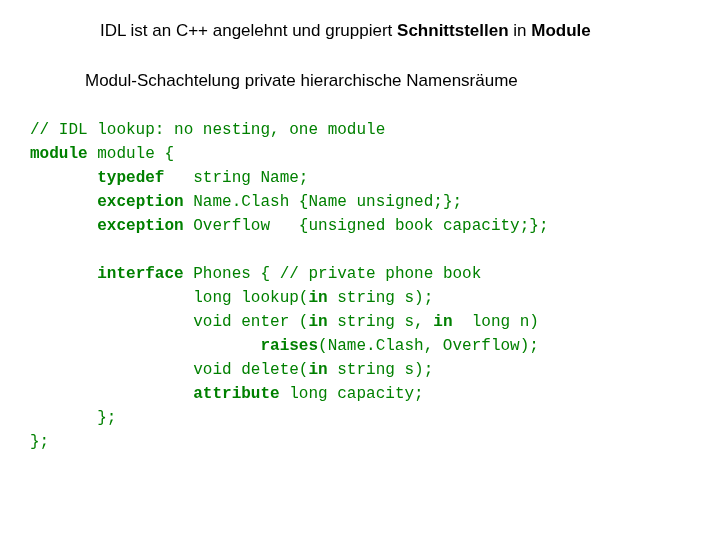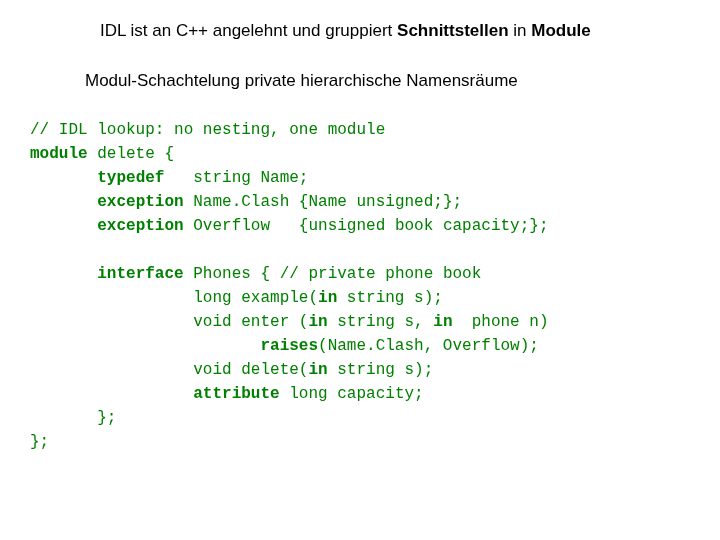--- a/index.html
+++ b/index.html
@@ -38,25 +38,25 @@
 </head>
 <body>
 
 <div class="heading">
   <span>IDL ist an C++ angelehnt und gruppiert </span><span class="b">Schnittstellen</span><span> in </span><span class="b">Module</span>
 </div>
 
 <div class="subheading">Modul-Schachtelung private hierarchische Namensräume</div>
 
 <pre class="code"><span>// IDL lookup: no nesting, one module</span>
-<span class="kw">module</span><span> delete {</span>
+<span class="kw">module</span><span> module {</span>
 <span>       </span><span class="kw">typedef</span><span>   string Name;</span>
 <span>       </span><span class="kw">exception</span><span> Name.Clash {Name unsigned;};</span>
 <span>       </span><span class="kw">exception</span><span> Overflow   {unsigned book capacity;};</span>
 <span></span>
 <span>       </span><span class="kw">interface</span><span> Phones { // private phone book</span>
-<span>                 long example(</span><span class="kw">in</span><span> string s);</span>
-<span>                 void enter (</span><span class="kw">in</span><span> string s, </span><span class="kw">in</span><span>  phone n)</span>
+<span>                 long lookup(</span><span class="kw">in</span><span> string s);</span>
+<span>                 void enter (</span><span class="kw">in</span><span> string s, </span><span class="kw">in</span><span>  long n)</span>
 <span>                        </span><span class="kw">raises</span><span>(Name.Clash, Overflow);</span>
 <span>                 void delete(</span><span class="kw">in</span><span> string s);</span>
 <span>                 </span><span class="kw">attribute</span><span> long capacity;</span>
 <span>       };</span>
 <span>};</span></pre>
 
 </body></html>

